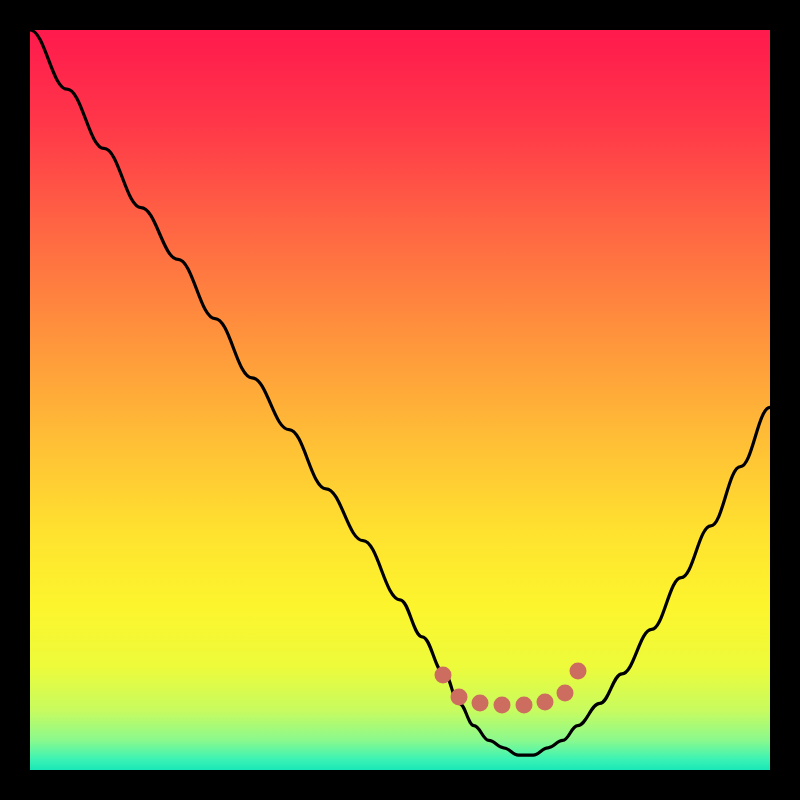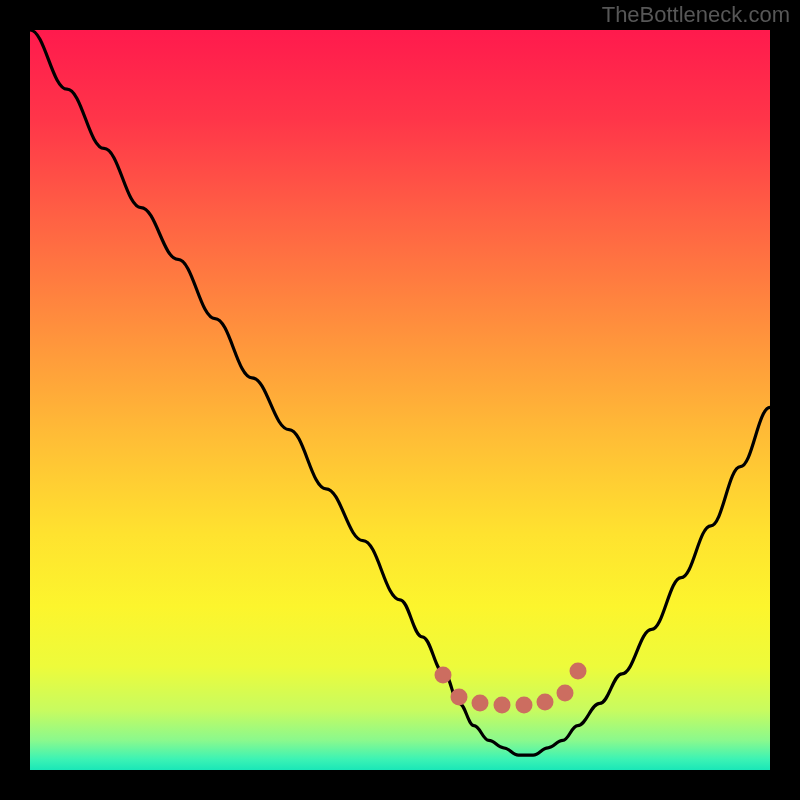--- a/index.html
+++ b/index.html
@@ -29,21 +29,20 @@
     top: 0;
     left: 0;
     width: 800px;
     height: 800px;
   }
 </style>
 </head>
 <body>
 
 <div class="container">
-  <div class="attribution">TheBottleneck.com</div>
   <svg class="chart" viewBox="0 0 800 800">
     <defs>
       <linearGradient id="bg-grad" x1="0" y1="0" x2="0" y2="1">
           <stop offset="0%" stop-color="#ff1a4d"></stop>
           <stop offset="12%" stop-color="#ff3549"></stop>
           <stop offset="25%" stop-color="#ff6044"></stop>
           <stop offset="40%" stop-color="#ff8f3d"></stop>
           <stop offset="55.00000000000001%" stop-color="#ffbd36"></stop>
           <stop offset="68%" stop-color="#ffe22f"></stop>
           <stop offset="78%" stop-color="#fcf52d"></stop>

